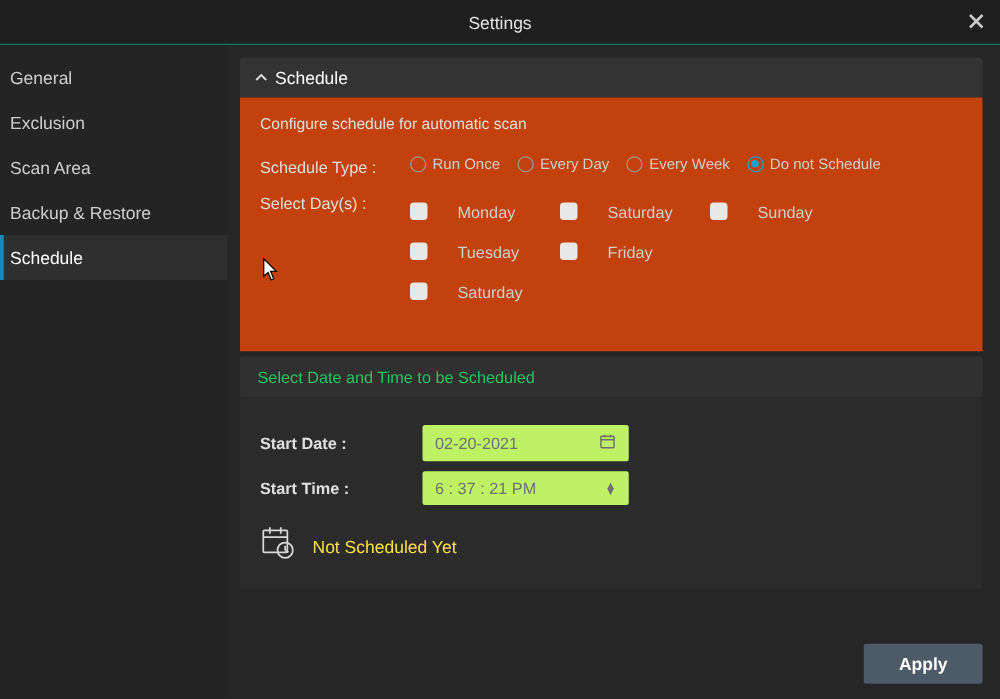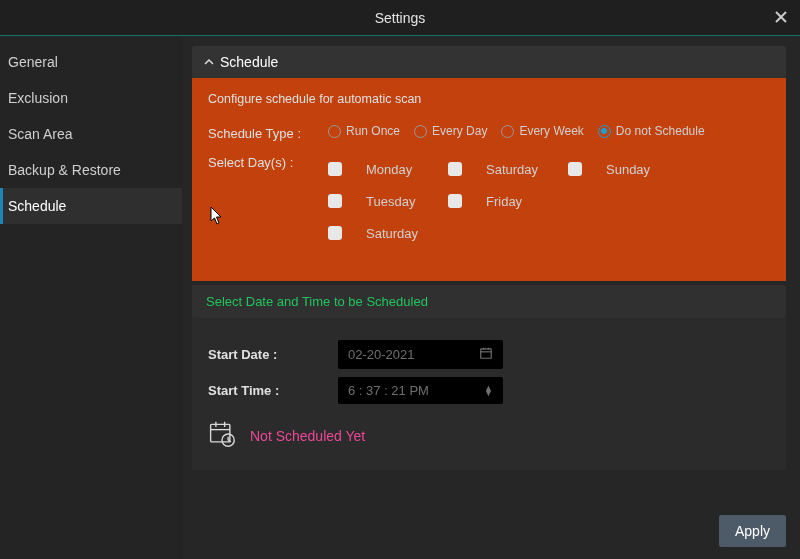--- a/index.html
+++ b/index.html
@@ -39,30 +39,30 @@
   .chk { display: flex; align-items: center; gap: 24px; font-size: 13px; cursor: pointer; }
   .chk-box { width: 14px; height: 14px; background: #e8e8e8; border-radius: 3px; display: inline-block; }
 
   .cursor-ptr { position: absolute; left: 210px; top: 206px; pointer-events: none; }
 
   .panel-sub { background: #303030; padding: 9px 14px; font-size: 13px; color: #22c55e; margin-top: 4px; border-radius: 2px; }
   .panel-body2 { background: #2b2b2b; padding: 14px 16px 18px 16px; }
 
   .dt-row { display: flex; align-items: center; margin: 8px 0; }
   .dt-label { width: 130px; font-size: 13px; color: #e0e0e0; font-weight: bold; }
-  .dt-input { background: #000000; color: #6f6f6f; padding: 6px 10px; border-radius: 2px; font-size: 13px; width: 165px; display: flex; align-items: center; justify-content: space-between; gap: 12px; }
+  .dt-input { background: #bef264; color: #6f6f6f; padding: 6px 10px; border-radius: 2px; font-size: 13px; width: 165px; display: flex; align-items: center; justify-content: space-between; gap: 12px; }
   .dt-cal, .dt-spin { color: #6f6f6f; }
   .dt-spin { display: flex; flex-direction: column; line-height: 5px; font-size: 9px; }
 
   .status-row { display: flex; align-items: center; gap: 14px; margin-top: 16px; }
   .status-row svg { width: 28px; height: 28px; stroke: #d8d8d8; fill: none; stroke-width: 1.6; }
-  .status-txt { font-size: 14px; color: #ec4899; }
+  .status-txt { font-size: 14px; color: #fde047; }
 
   .bottom-bar { margin-top: auto; display: flex; justify-content: flex-end; padding-top: 10px; }
-  .apply-btn { background: #4d5a67; color: #fff; padding: 8px 16px; font-size: 14px; border: none; border-radius: 2px; cursor: pointer; }
+  .apply-btn { background: #4d5a67; color: #fff; padding: 8px 28px; font-size: 14px; border: none; border-radius: 2px; cursor: pointer; font-weight: bold; }
 </style>
 </head>
 <body>
 
 <div class="titlebar">
   <span class="title">Settings</span>
   <span class="close">
     <svg viewBox="0 0 12 12">
         <line x1="1" y1="1" x2="11" y2="11"></line>
         <line x1="11" y1="1" x2="1" y2="11"></line>

